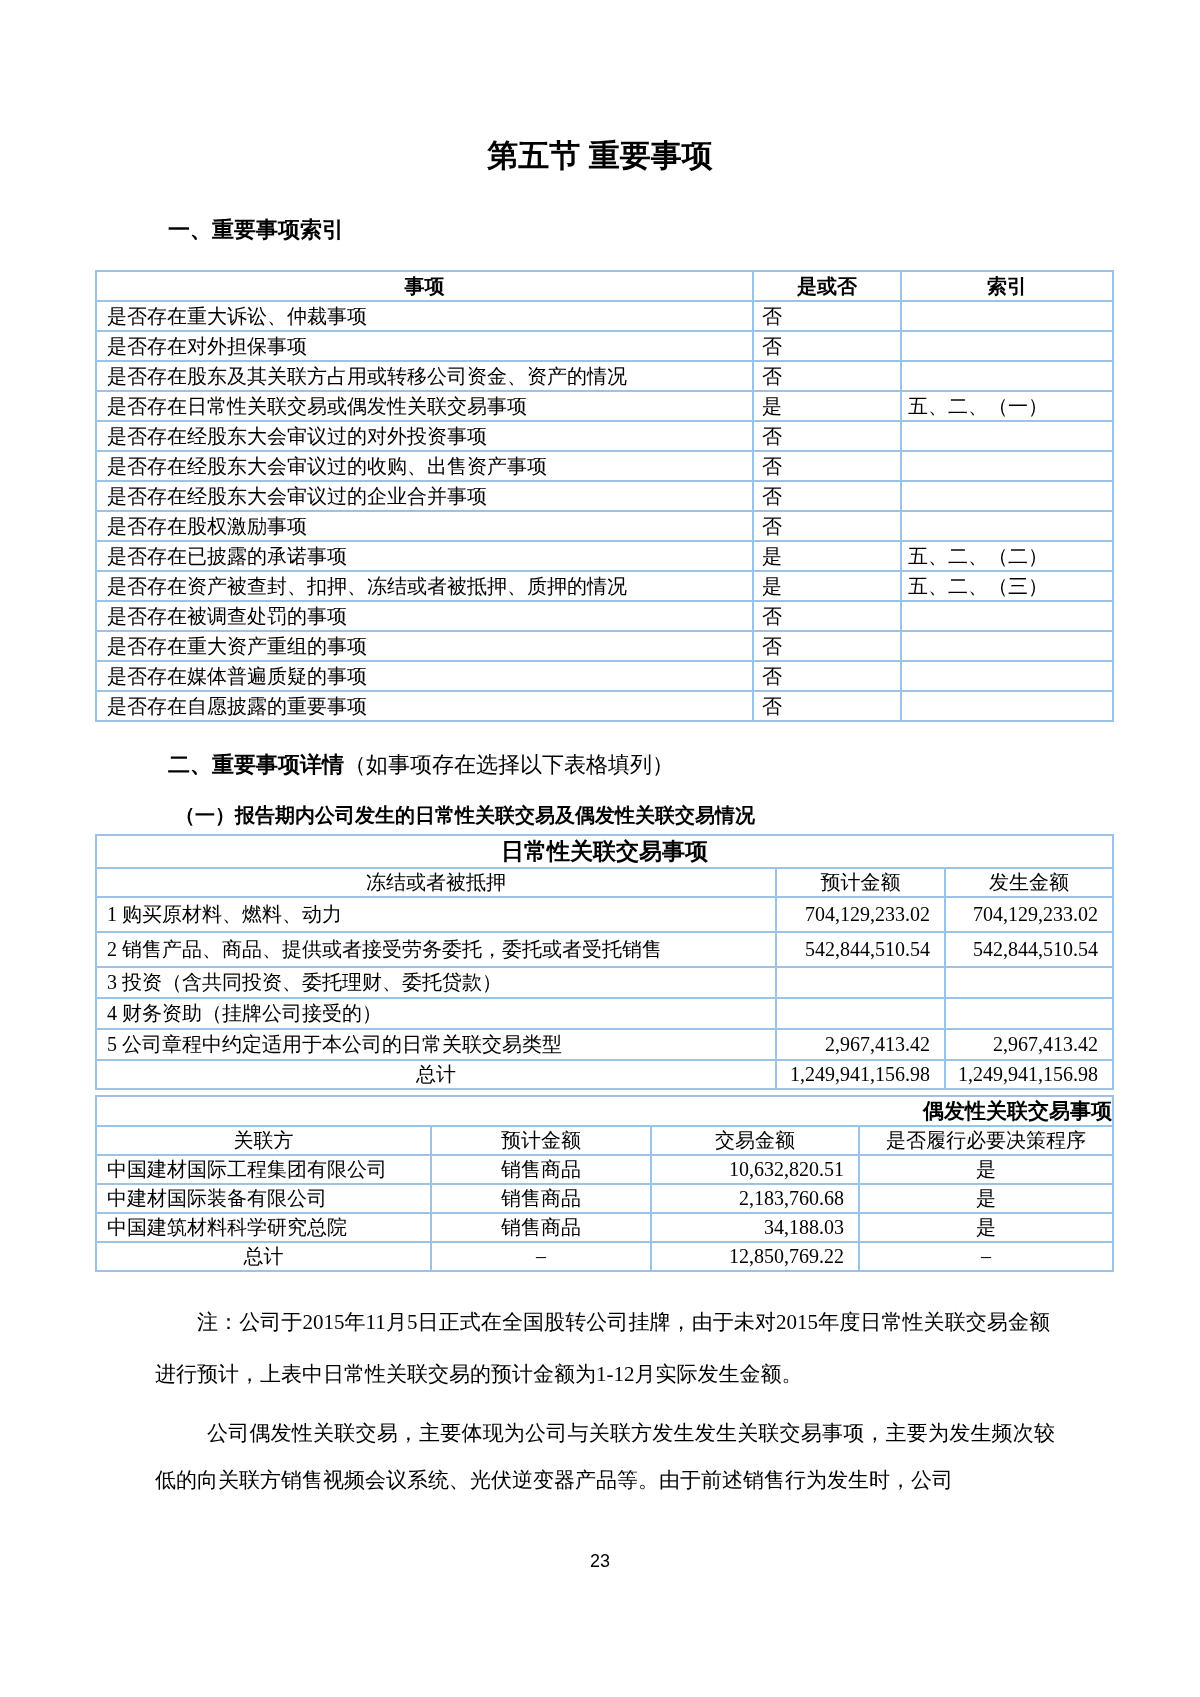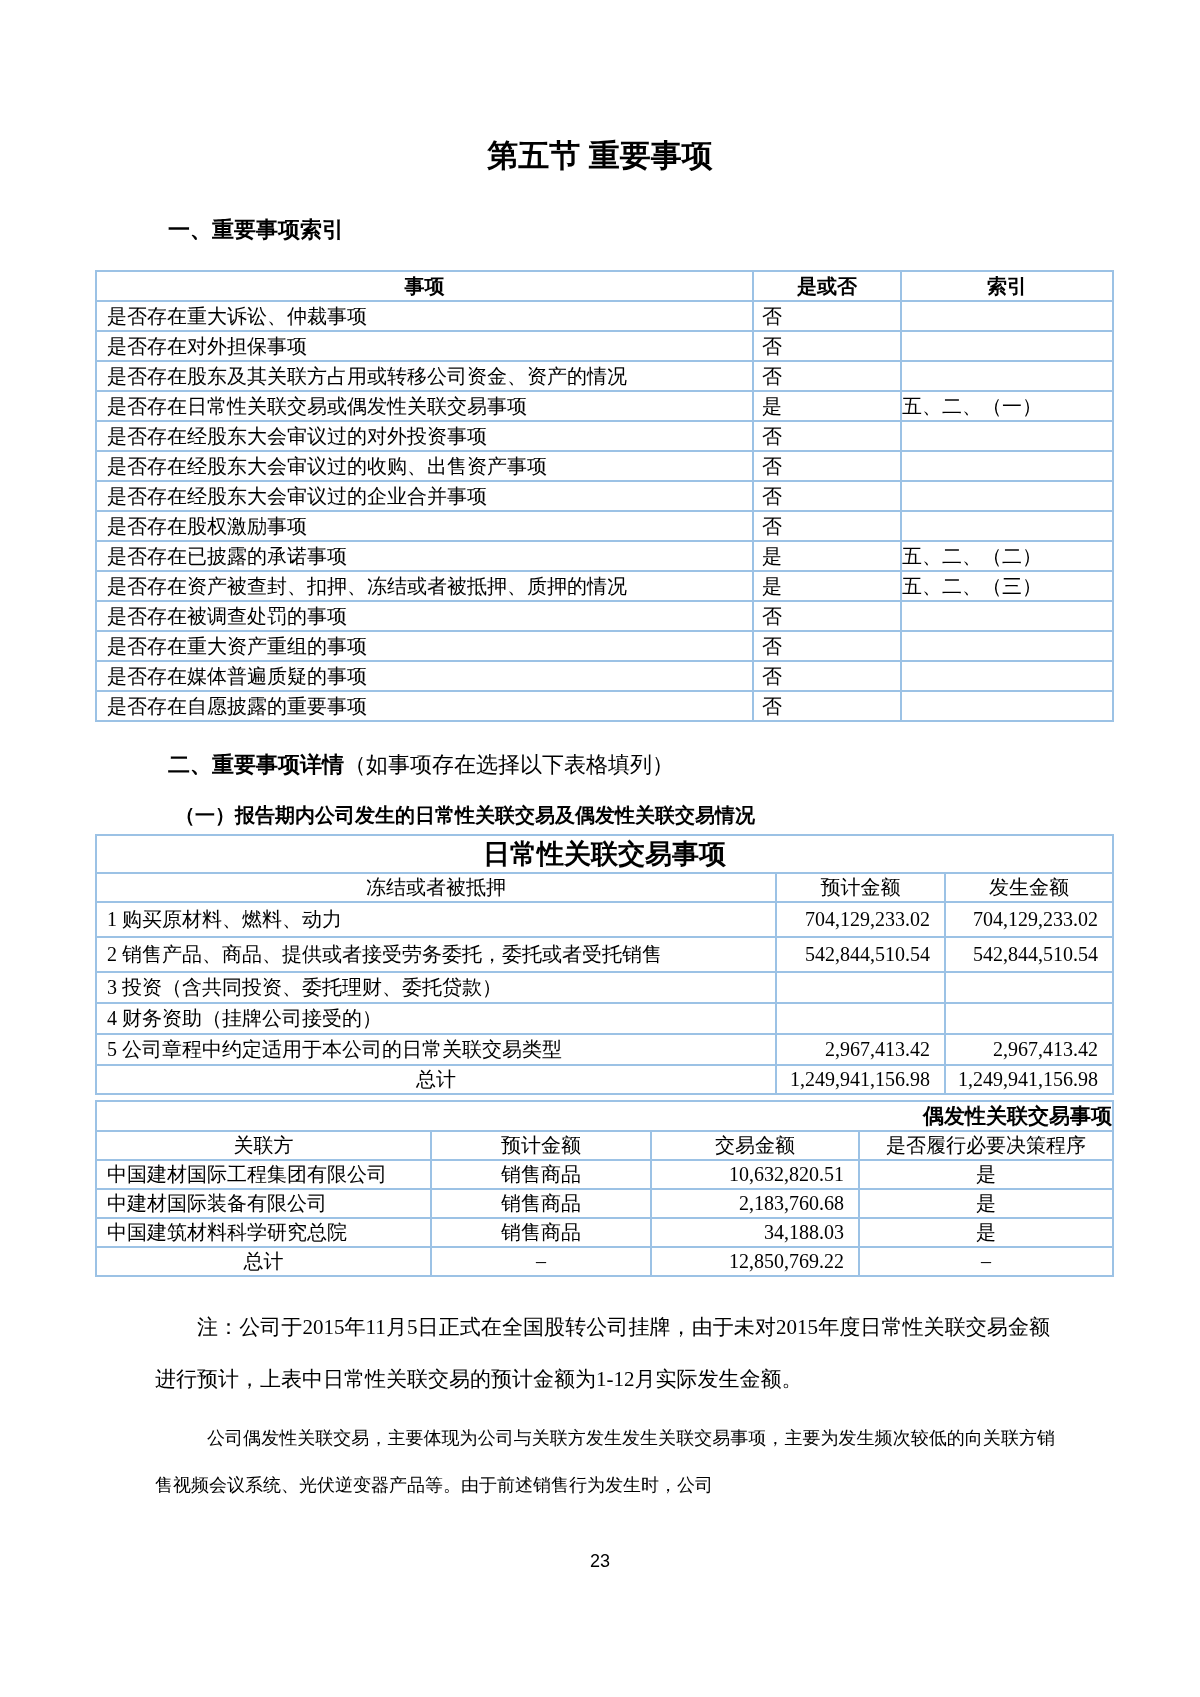--- a/index.html
+++ b/index.html
@@ -23,34 +23,34 @@
   }
   table{border-collapse:collapse;margin-left:95px;table-layout:fixed;}
   td,th{border:2px solid var(--border);font-size:20px;font-weight:normal;
         padding:0;overflow:hidden;white-space:nowrap;vertical-align:middle;}
   
   .t-index{width:1017px;margin-top:25px;}
   .t-index th{height:30px;font-weight:bold;text-align:center;}
   .t-index td{height:30px;}
   .cell-item{text-align:left;padding-left:10px;}
   .cell-yesno{text-align:left;padding-left:8px;}
-  .cell-index{text-align:left;}
+  .cell-index{text-align:left;padding-left:6px;}
   
   .h2{
     margin:28px 0 0 168px;font-size:22px;line-height:30px;font-family:var(--sans);
   }
   .h2 .bold{font-weight:bold;}
   .h2 .rest{font-weight:normal;}
   .h3{
     margin:22px 0 0 175px;
     font-family:var(--sans);font-weight:bold;font-size:20px;line-height:26px;
   }
   
   .t-daily{width:1017px;margin-top:6px;}
-  .t-daily .span-title{height:28px;font-weight:bold;text-align:center;font-size:27px;margin-top:20px;}
+  .t-daily .span-title{height:28px;font-weight:bold;text-align:center;font-size:23px;margin-top:20px;}
   .t-daily .col-head{height:28px;text-align:center;}
   .t-daily td{height:31px;}
   .t-daily .row-tall td{height:35px;}
   .cell-label{text-align:left;padding-left:10px;}
   .cell-amount{text-align:right;padding-right:14px;}
   .row-total td{font-weight:normal;height:29px;}
   .cell-total-label{text-align:center;}
   
   .t-occ{width:1017px;margin-top:5px;}
   .t-occ .span-title{height:27px;font-weight:bold;text-align:right;font-size:21px;}
@@ -59,21 +59,21 @@
   .cell-party{text-align:left;padding-left:10px;}
   .cell-center{text-align:center;}
   .t-occ .row-total .cell-dash{font-weight:normal;text-align:center;}
   
   .note{
     margin:24px 0 0 155px;width:895px;
     font-size:21px;line-height:52px;text-indent:42px;text-align:justify;
   }
   .paragraph{
     margin:10px 0 0 155px;width:900px;
-    font-size:18px;line-height:47px;text-indent:52px;text-align:justify;
+    font-size:21px;line-height:47px;text-indent:52px;text-align:justify;
   }
   .page-number{
     position:absolute;top:1551px;left:0;right:0;text-align:center;
     font-family:var(--sans);font-size:18px;
   }
 </style>
 </head>
 <body>
 
 <div class="page-title">第五节 重要事项</div>

